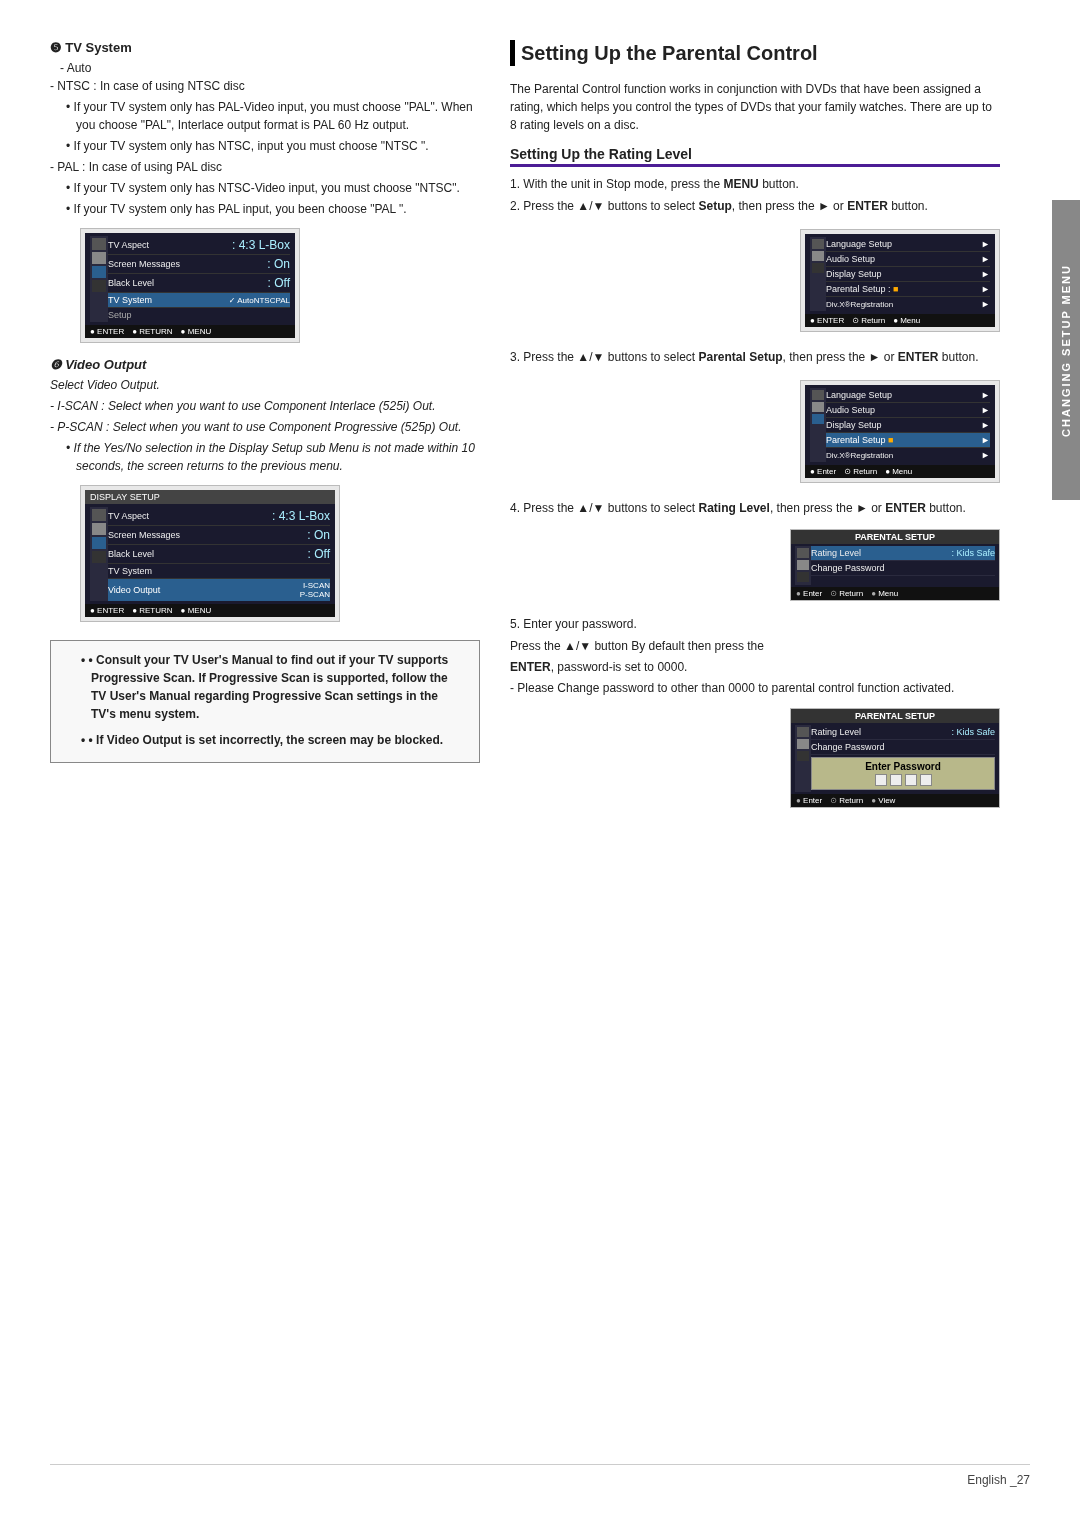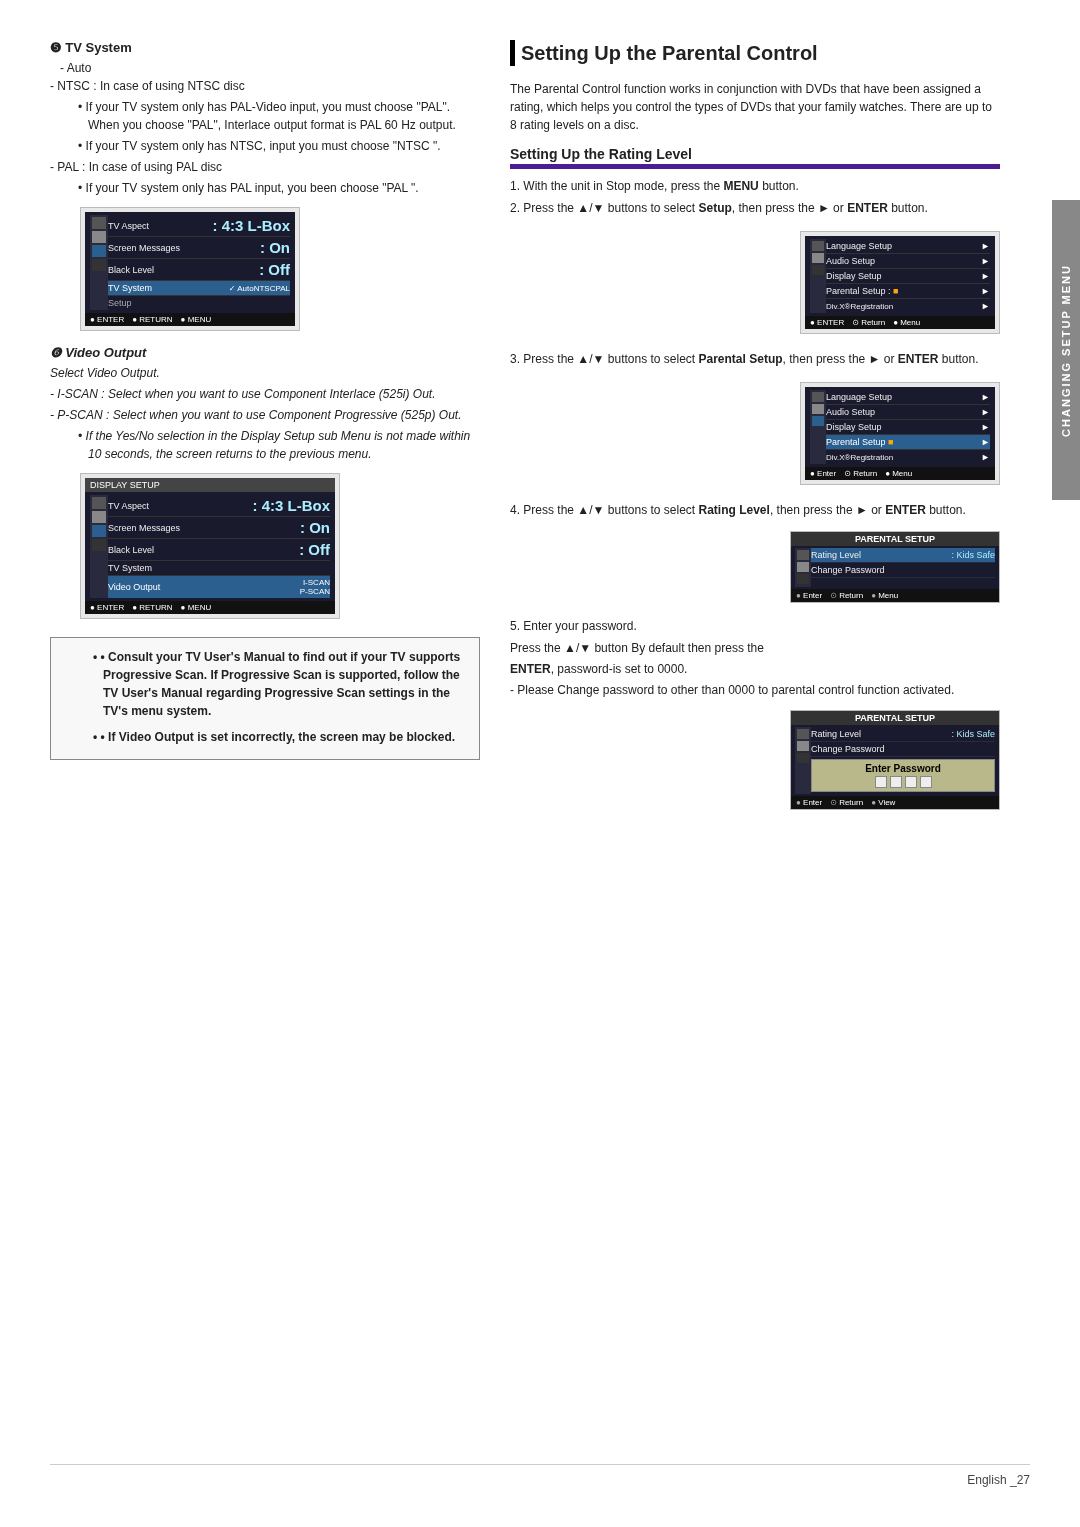--- a/index.html
+++ b/index.html
@@ -65,21 +65,21 @@
       font-size: 12px;
       line-height: 1.5;
       margin-bottom: 3px;
     }
     .dash-item {
       margin-left: 10px;
       font-size: 12px;
       line-height: 1.5;
     }
     .bullet-item {
-      margin-left: 28px;
+      margin-left: 16px;
       font-size: 12px;
       line-height: 1.5;
       text-indent: -10px;
       padding-left: 10px;
     }
     .bullet-item::before {
       content: "• ";
     }
     
     .page-heading {
@@ -88,21 +88,21 @@
       margin-bottom: 14px;
     }
     .page-heading h1 {
       font-size: 20px;
       font-weight: bold;
       line-height: 1.3;
     }
     .subsection-heading {
       font-size: 14px;
       font-weight: bold;
-      border-bottom: 5px solid #4c1d95;
+      border-bottom: 3px solid #4c1d95;
       padding-bottom: 2px;
       margin-bottom: 8px;
       margin-top: 6px;
     }
     
     .screen-mockup {
       border: 1px solid #bbb;
       background: #e8e8e8;
       margin: 10px 0 10px 0;
       padding: 4px;
@@ -131,23 +131,22 @@
       padding: 2px 0;
       font-size: 9px;
       color: #eee;
     }
     .screen-row:last-child { border-bottom: none; }
     .screen-row-label {
       flex: 1;
       font-size: 9px;
     }
     .screen-row-value {
-      font-size: 15px;
+      font-size: 12px;
       color: #aef;
-      font-weight: bold;
     }
     .screen-row-arrow {
       color: #fff;
       font-size: 9px;
       margin-left: 3px;
     }
     .screen-row.highlighted {
       background: #2a5f8f;
     }
     .screen-row.highlighted .screen-row-label {
@@ -252,20 +251,21 @@
 
     <div class="left-column">
 
       <div>
         <div class="section-title">❺ TV System</div>
         <div class="dash-item">- Auto</div>
         <div class="body-text">- NTSC : In case of using NTSC disc</div>
         <div class="bullet-item body-text">If your TV system only has PAL-Video input, you must choose "PAL". When you choose "PAL", Interlace output format is PAL 60 Hz output.</div>
         <div class="bullet-item body-text">If your TV system only has NTSC, input you must choose "NTSC ".</div>
         <div class="body-text">- PAL : In case of using PAL disc</div>
+        <div class="bullet-item body-text">If your TV system only has NTSC-Video input, you must choose "NTSC".</div>
         <div class="bullet-item body-text">If your TV system only has PAL input, you been choose "PAL ".</div>
       </div>
 
       <div style="margin-left:30px;">
         <div class="screen-mockup">
           <div class="screen-body">
             <div style="display:flex; align-items:stretch; width:100%;">
               <div style="width:18px; background:#2a2a3e; display:flex; flex-direction:column; gap:1px; padding:2px 2px;">
                 <div style="background:#555; width:14px; height:12px; margin-bottom:1px;"></div>
                 <div style="background:#888; width:14px; height:12px; margin-bottom:1px;"></div>

